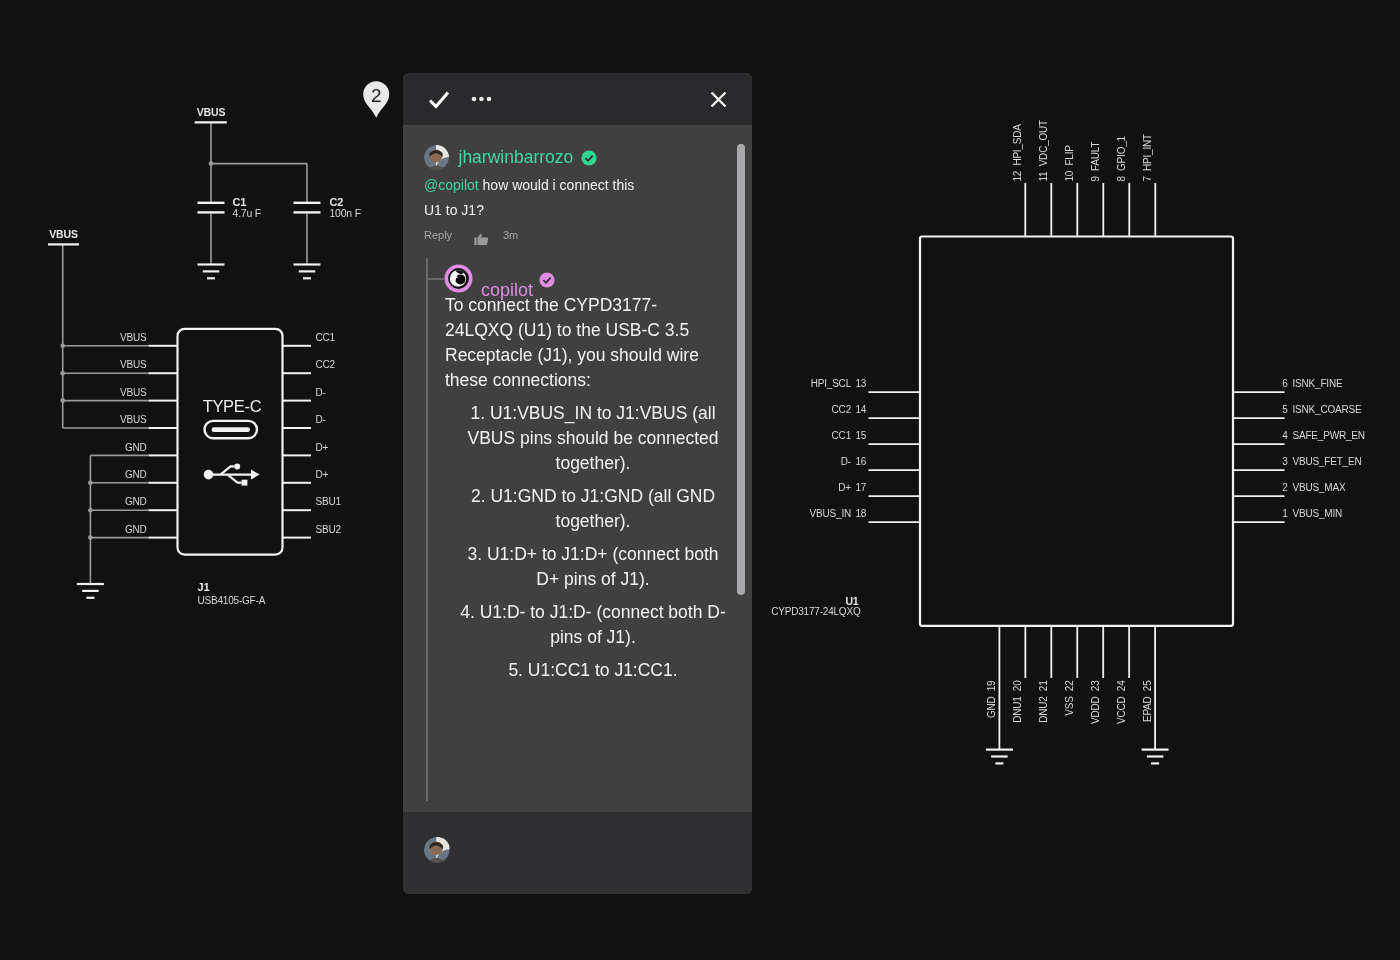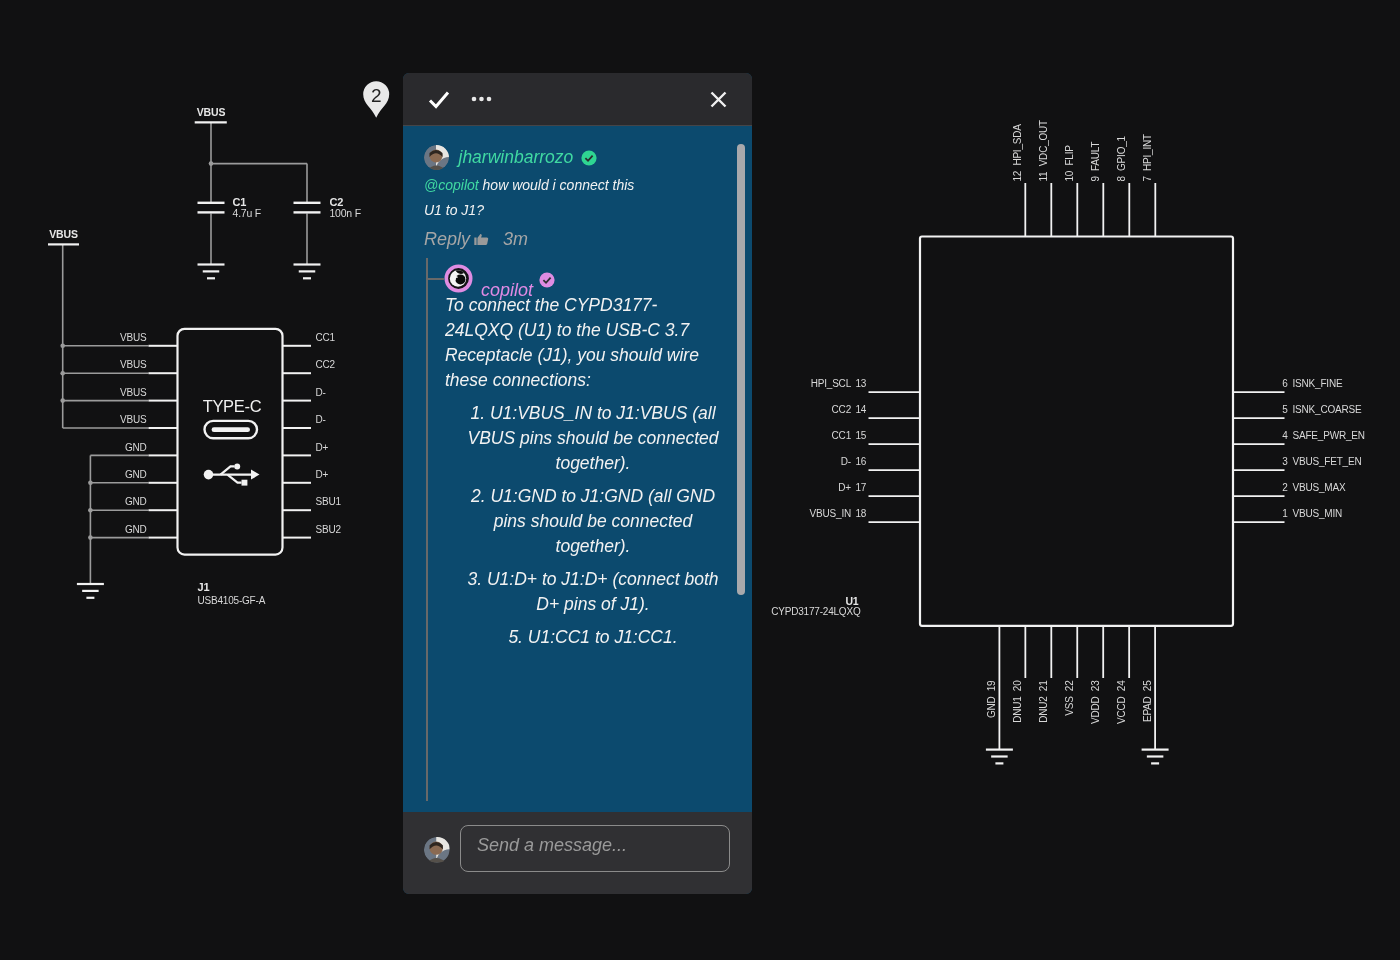--- a/index.html
+++ b/index.html
@@ -1,28 +1,28 @@
 <!DOCTYPE html>
 <html><head>
 <meta charset="utf-8">
 <style>
   html,body{margin:0;padding:0;}
   body{width:1400px;height:960px;background:#111112;overflow:hidden;position:relative;
        font-family:"Liberation Sans", sans-serif;}
   #schem{position:absolute;left:0;top:0;}
   .panel{position:absolute;left:403px;top:73px;width:348.5px;height:821px;
-         background:#0c4a6e;border-radius:6px;overflow:hidden;font-style:italic;}
+         background:#404040;border-radius:6px;overflow:hidden;}
   .hdr{position:absolute;left:0;top:0;width:100%;height:52px;background:#2a2a2d;
        border-bottom:1px solid #454548;}
   .threadline{position:absolute;left:23px;top:185px;width:1.5px;height:543px;background:#696969;}
   .threadstub{position:absolute;left:23px;top:205px;width:18px;height:1.5px;background:#696969;}
   .uname{position:absolute;left:55.5px;top:74px;font-size:17.5px;color:#40d9a2;line-height:21px;}
   .qmsg{position:absolute;left:21px;top:100px;font-size:14px;color:#f2f2f2;line-height:25.2px;white-space:nowrap;}
   .qmsg .grn{color:#40d9a2;}
-  .meta{position:absolute;left:21px;top:156px;font-size:18px;color:#a6a6a6;}
+  .meta{position:absolute;left:21px;top:156px;font-size:11px;color:#a6a6a6;}
   .cname{position:absolute;left:78px;top:207px;font-size:18px;color:#e08ae4;line-height:21px;}
   .reply{position:absolute;left:42px;top:220px;width:296px;height:519px;overflow:hidden;
          font-size:17.5px;color:#f2f2f2;}
   .reply .pg{margin:0;padding:0;}
   .reply .ln{height:25px;line-height:25px;white-space:nowrap;}
   .reply .para{margin-top:8px;text-align:center;}
   .sbar{position:absolute;left:334px;top:71px;width:8px;height:451px;border-radius:4px;background:#a9a9ac;}
   .footer{position:absolute;left:0;top:739px;width:100%;height:82px;background:#303033;}
   .inputbox{position:absolute;left:57px;top:13px;width:270px;height:46.5px;border:1px solid #8b8b8b;
             border-radius:8px;box-sizing:border-box;}
@@ -253,48 +253,48 @@
     <circle cx="12.3" cy="13.9" r="1.5" fill="#0c0c0c"></circle>
   </svg>
   <div class="cname">copilot</div>
   <svg style="position:absolute;left:136px;top:198.5px" width="16" height="16" viewBox="0 0 16 16">
     <circle cx="8" cy="8" r="7.6" fill="#df8ce2"></circle>
     <polyline points="4.4,8.2 7,10.8 11.6,5.6" fill="none" stroke="#303033" stroke-width="1.8"></polyline>
   </svg>
   <div class="reply">
     <div class="pg">
       <div class="ln">To connect the CYPD3177-</div>
-      <div class="ln">24LQXQ (U1) to the USB-C 3.7</div>
+      <div class="ln">24LQXQ (U1) to the USB-C 3.5</div>
       <div class="ln">Receptacle (J1), you should wire</div>
       <div class="ln">these connections:</div>
     </div>
     <div class="pg para">
       <div class="ln">1. U1:VBUS_IN to J1:VBUS (all</div>
       <div class="ln">VBUS pins should be connected</div>
       <div class="ln">together).</div>
     </div>
     <div class="pg para">
       <div class="ln">2. U1:GND to J1:GND (all GND</div>
-      <div class="ln">pins should be connected</div>
       <div class="ln">together).</div>
     </div>
     <div class="pg para">
       <div class="ln">3. U1:D+ to J1:D+ (connect both</div>
       <div class="ln">D+ pins of J1).</div>
+    </div>
+    <div class="pg para">
+      <div class="ln">4. U1:D- to J1:D- (connect both D-</div>
+      <div class="ln">pins of J1).</div>
     </div>
     <div class="pg para">
       <div class="ln">5. U1:CC1 to J1:CC1.</div>
     </div>
   </div>
   <div class="sbar"></div>
   <div class="footer">
     <svg class="av" style="left:21px;top:25px" width="25.5" height="25.5" viewBox="0 0 25 25">
       <circle cx="12.5" cy="12.5" r="12.5" fill="#6b7684"></circle>
       <path d="M 12 25 A 13 13 0 0 1 25 12 L 25 0 L 12 0 Z" fill="#e8e6e2"></path>
       <circle cx="12" cy="11" r="6.5" fill="#8a6a52"></circle>
       <path d="M 5.5 12 Q 12 4.5 18.5 12 L 18.5 8 Q 12 2 5.5 8 Z" fill="#2e2620"></path>
       <path d="M 3 25 Q 12 16 22 25 Z" fill="#55504a"></path>
     </svg>
-    <div class="inputbox">
-        <span>Send a message...</span>
-      </div>
   </div>
 </div>
 
 </body></html>

